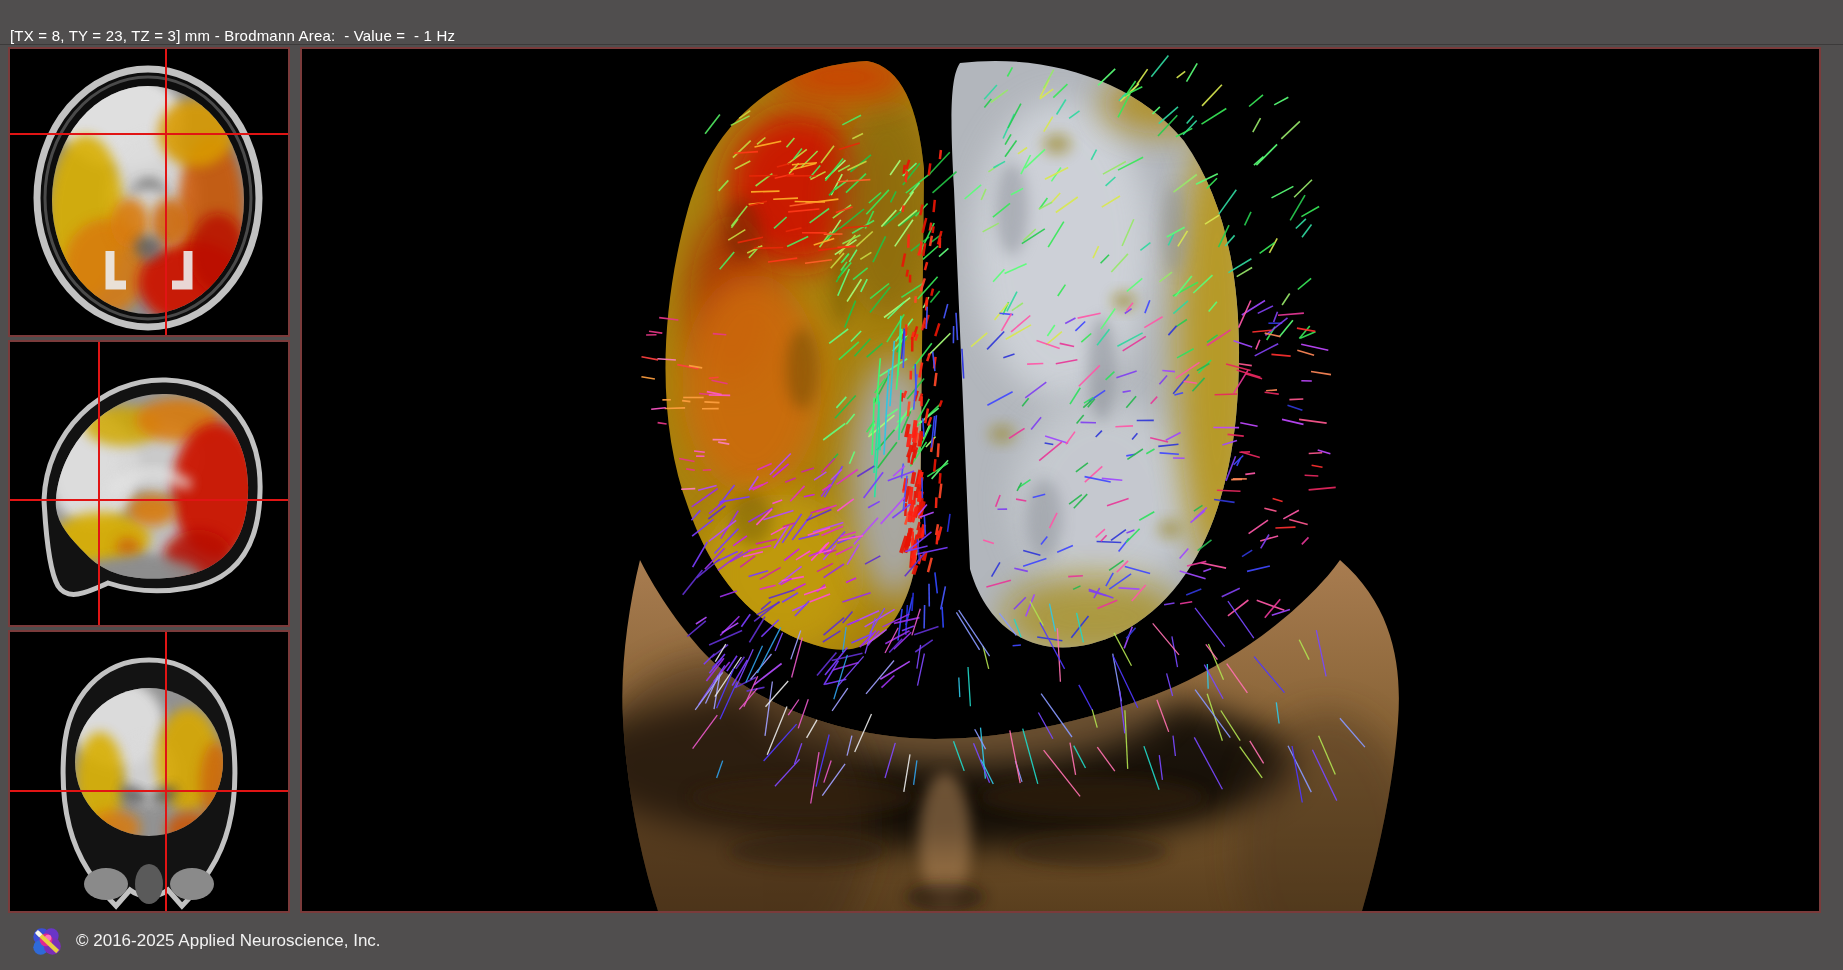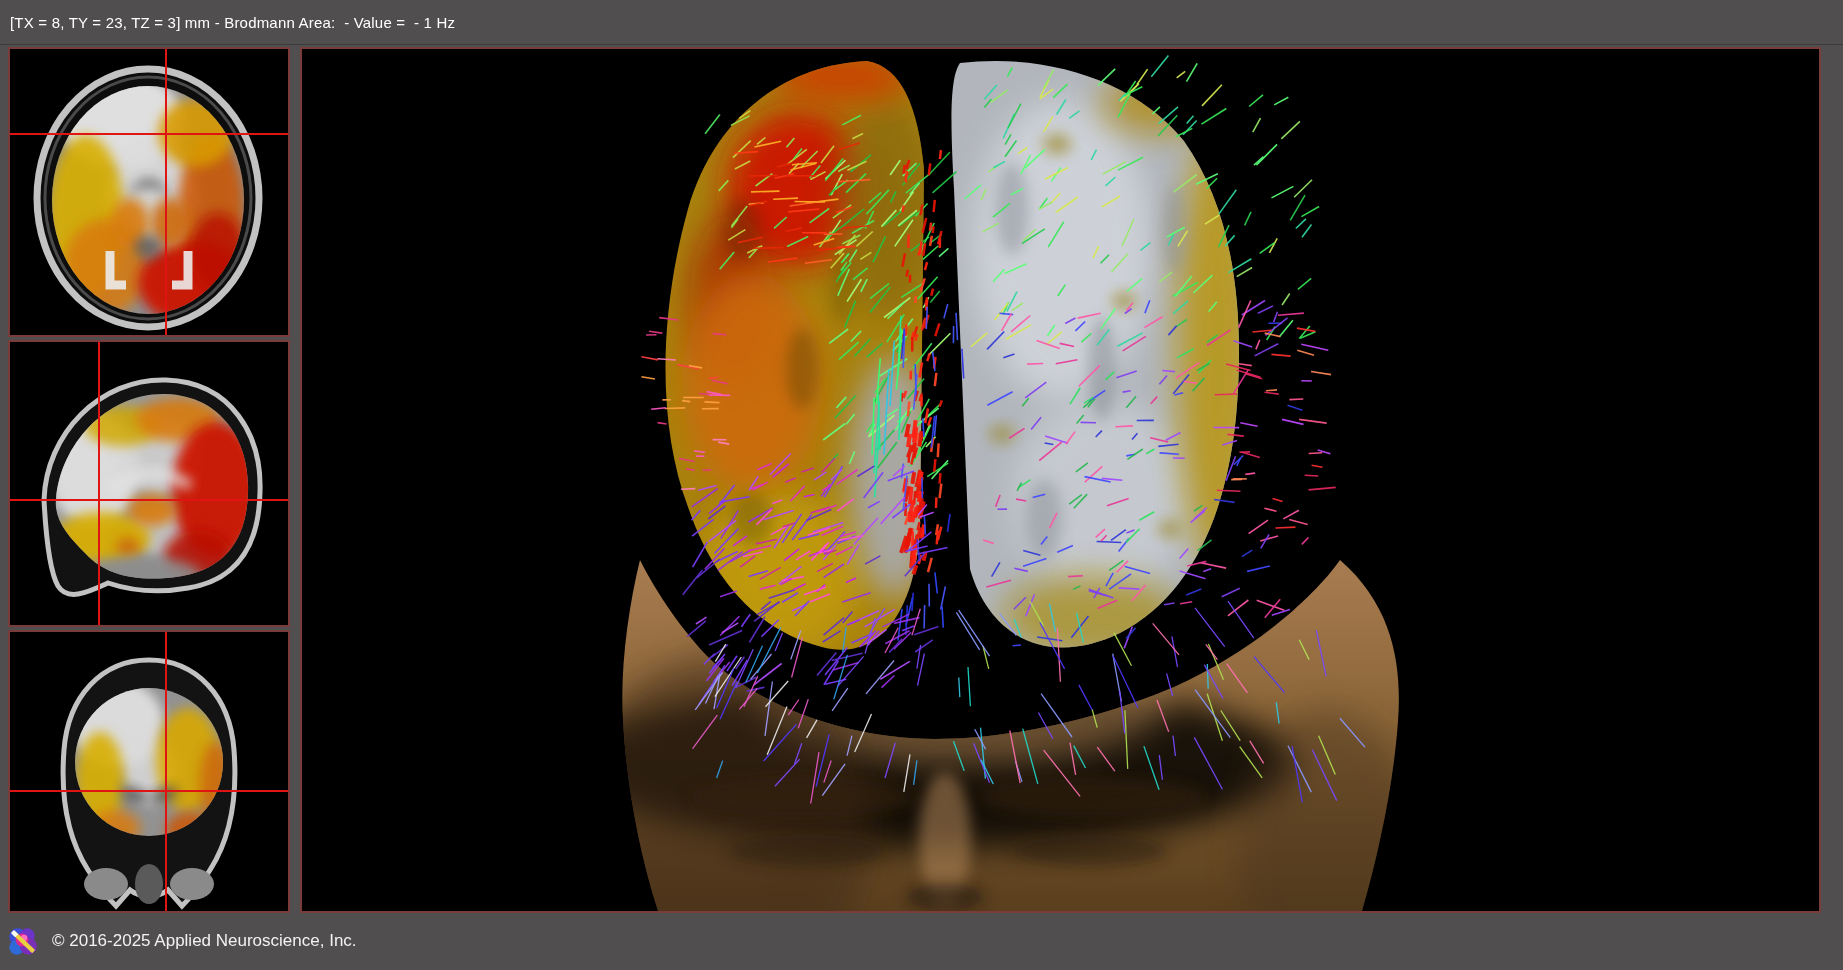--- a/index.html
+++ b/index.html
@@ -2,42 +2,42 @@
 <html style="--window-bg: #504e4e; --panel-border: #7a3b3b; --panel-bg: #000000; --crosshair-red: #e11414; --header-text: #ffffff; --status-text: #f2f2f2; --head-skin: #a87c50; --heat-yellow: #d8ae00; --heat-orange: #d87a10; --heat-red: #cc1404; --cortex-gray: #b2b6bc;"><head>
 <meta charset="utf-8">
 <style>
   html,body{margin:0;padding:0;background:#222;}
   body{width:1843px;height:970px;overflow:hidden;position:relative;
        font-family:"Liberation Sans", sans-serif;}
   .app{position:absolute;inset:0;background:var(--window-bg,#504e4e);}
 
   .topbar{position:absolute;left:0;top:0;width:100%;height:44px;
           background:var(--window-bg,#504e4e);border-bottom:1px solid #3c3a3a;
-          display:flex;align-items:center;}
+          display:flex;align-items:flex-end;}
   .topbar-text{color:var(--header-text,#ffffff);font-size:15px;padding-left:10px;
                white-space:pre;letter-spacing:.2px;}
 
   .slice-panel{position:absolute;left:8px;width:282px;background:var(--panel-bg,#000);
                border:2px solid var(--panel-border,#7a3b3b);box-sizing:border-box;}
   #slice-0{top:47px;height:290px;}
   #slice-1{top:340px;height:287px;}
   #slice-2{top:630px;height:283px;}
   .slice-panel svg{position:absolute;inset:0;width:100%;height:100%;}
 
   .main-panel{position:absolute;left:300px;top:47px;width:1521px;height:866px;
               background:var(--panel-bg,#000);border:2px solid var(--panel-border,#7a3b3b);
               box-sizing:border-box;overflow:hidden;}
   .main-panel svg{position:absolute;inset:0;width:100%;height:100%;}
 
   .cross-v{position:absolute;top:0;bottom:0;width:2px;background:var(--crosshair-red,#e11414);}
   .cross-h{position:absolute;left:0;right:0;height:2px;background:var(--crosshair-red,#e11414);}
 
   .statusbar{position:absolute;left:0;top:913px;width:100%;height:56px;
              background:var(--window-bg,#504e4e);display:flex;align-items:center;
-             padding-left:4px;box-sizing:border-box;gap:12px;}
+             padding-left:28px;box-sizing:border-box;gap:12px;}
   .statusbar .copyright{color:var(--status-text,#f2f2f2);font-size:17px;}
   .logo{width:36px;height:36px;flex:0 0 auto;}
 </style>
 </head>
 <body>
 
 <div class="app">
 
   <div class="topbar">
     <span class="topbar-text">[TX = 8, TY = 23, TZ = 3] mm - Brodmann Area:  - Value =  - 1 Hz</span>

